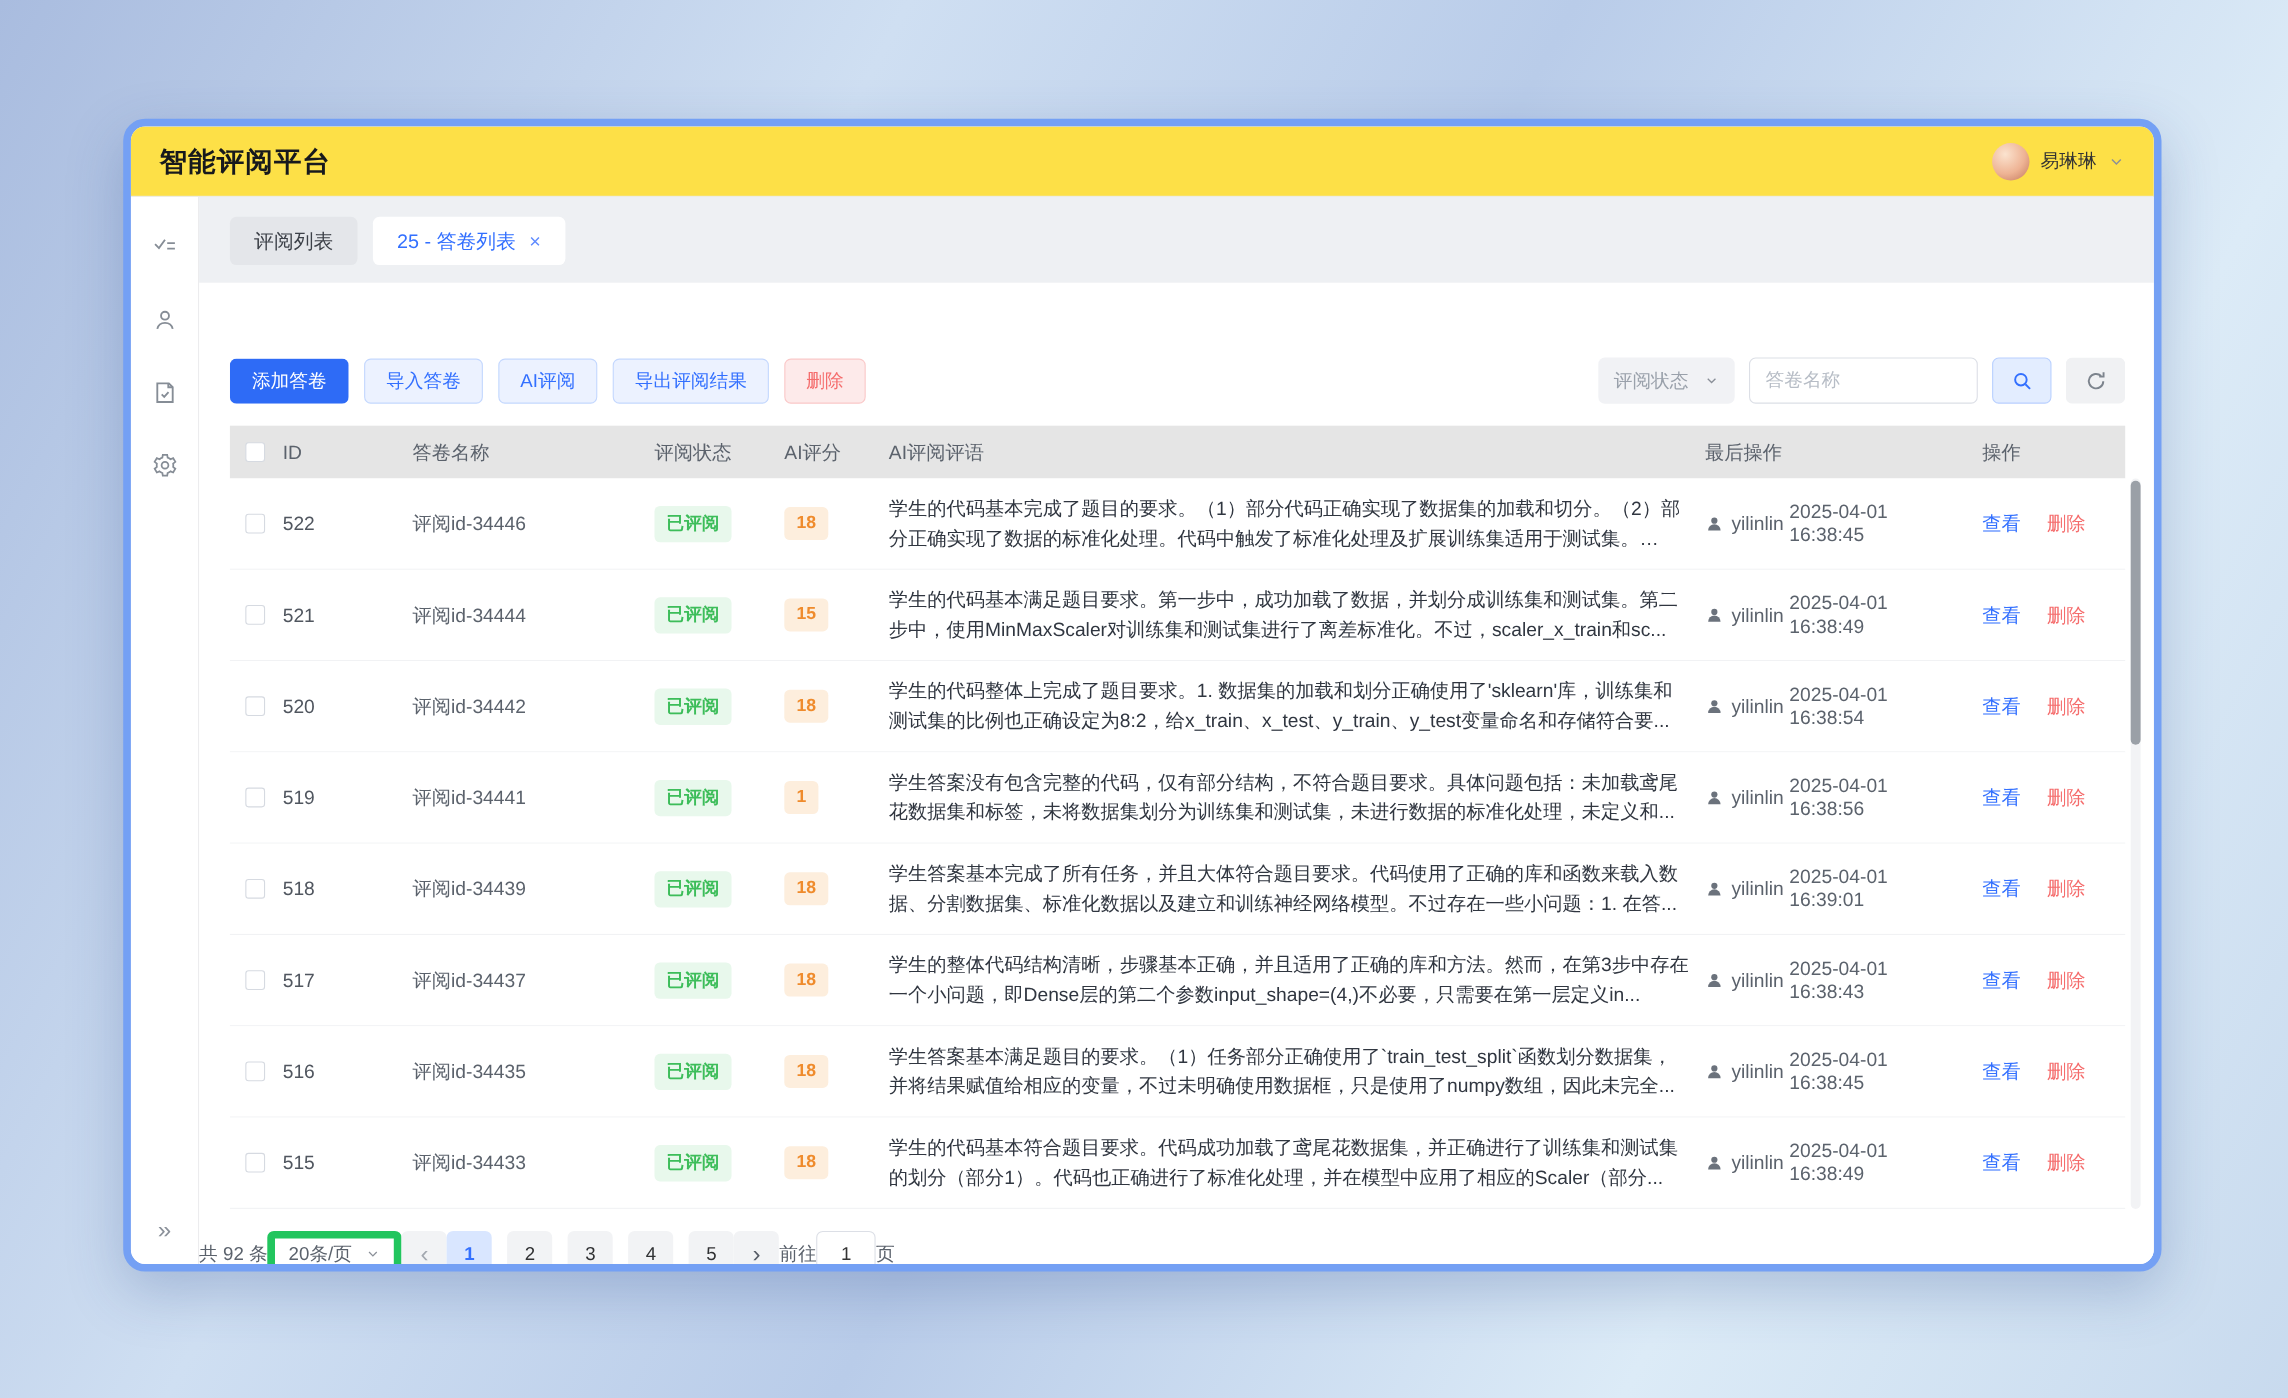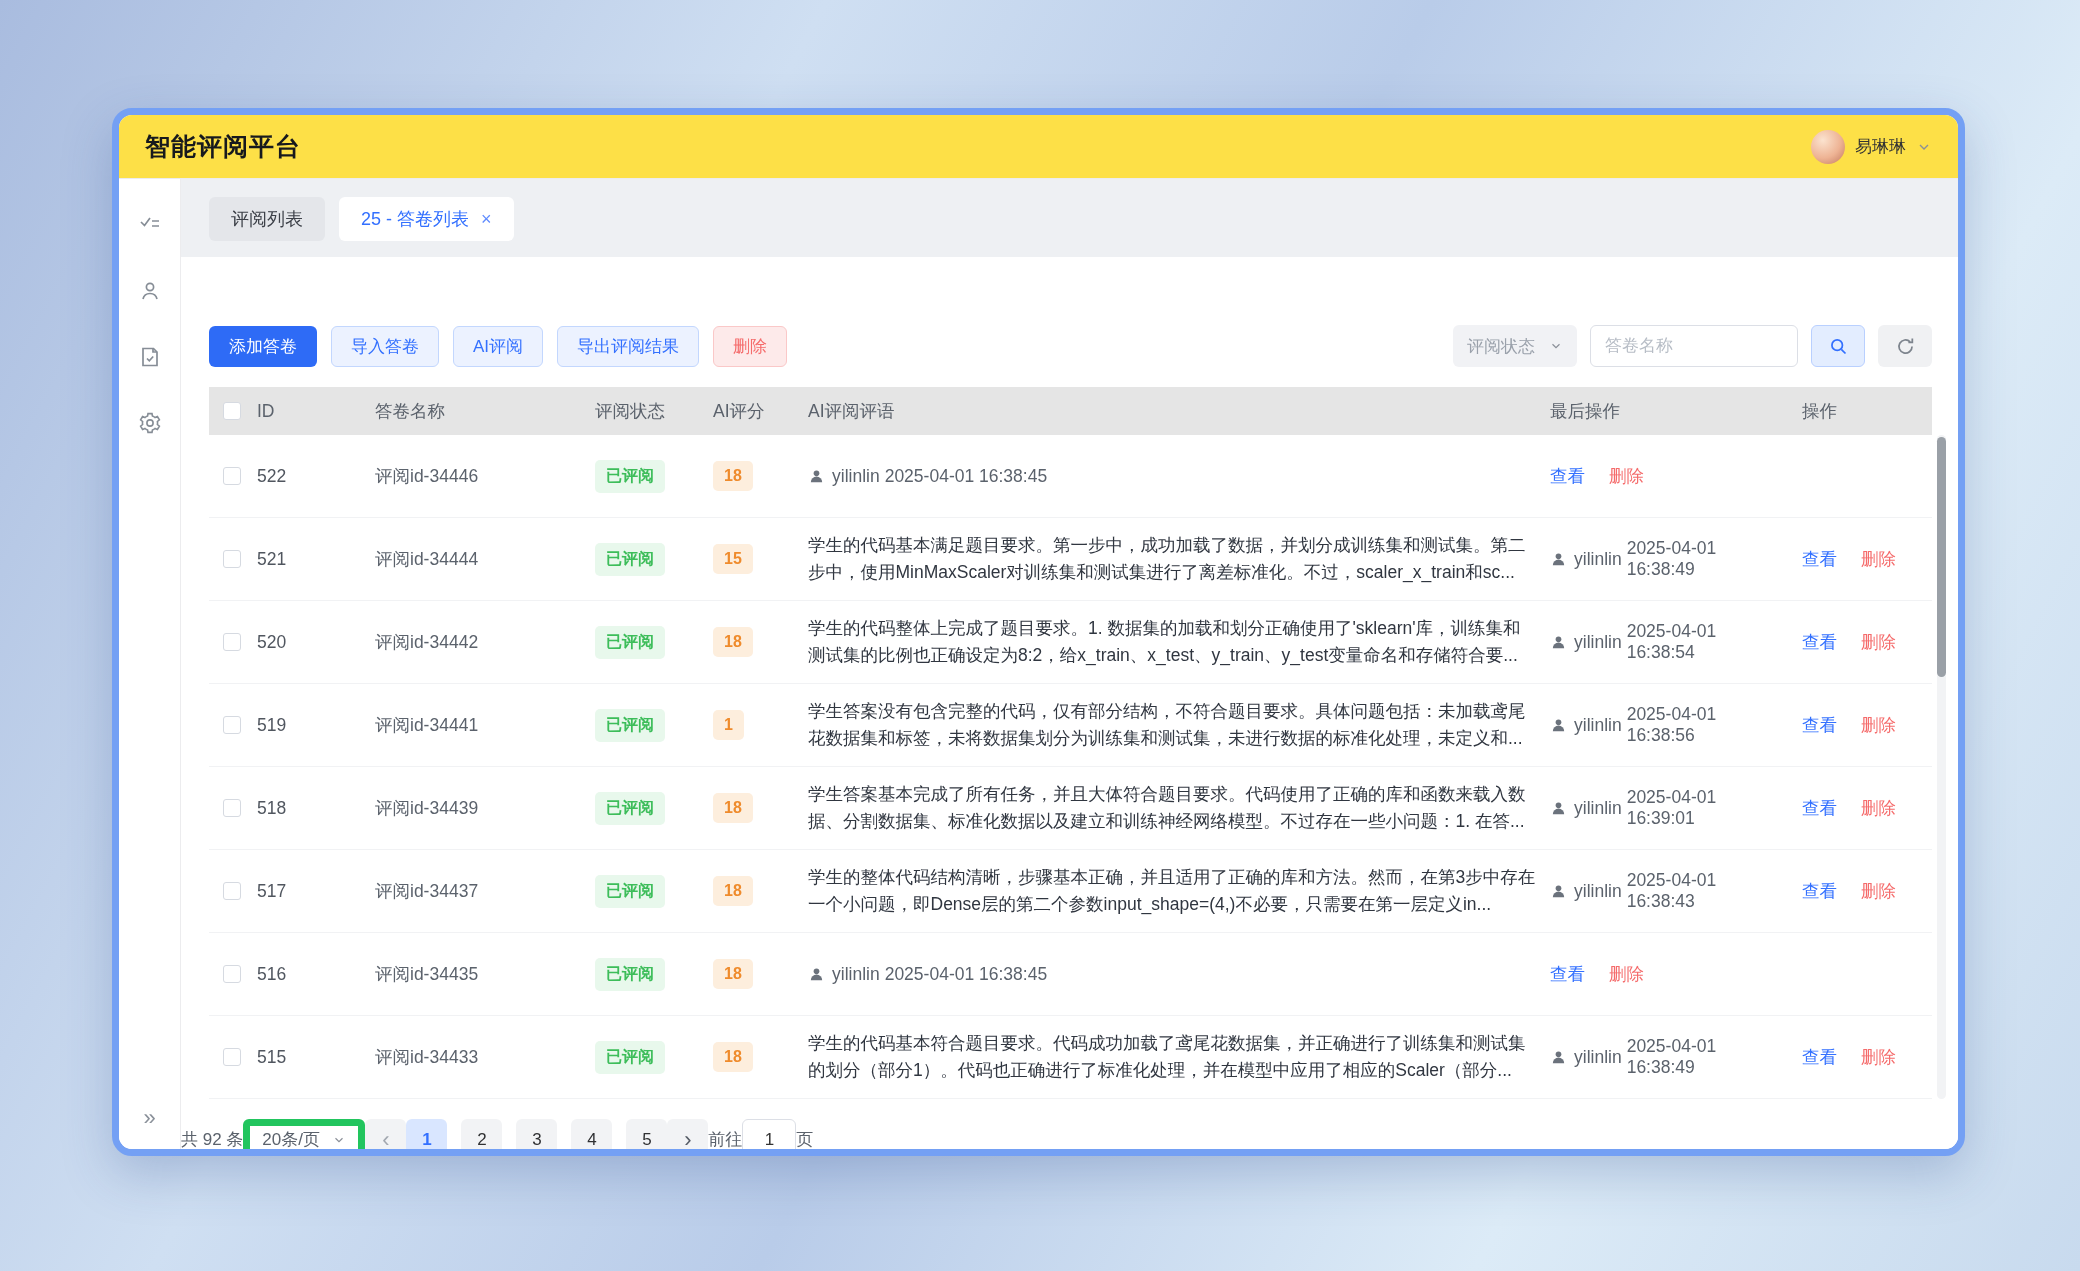--- a/index.html
+++ b/index.html
@@ -209,20 +209,21 @@
             <span class="cell">最后操作</span>
             <span class="cell">操作</span>
           </div>
           <div id="table-body">
   <div class="grid-row t-row">
     <span class="cb"></span>
     <span class="cell id">522</span>
     <span class="cell">评阅id-34446</span>
     <span class="cell"><span class="badge-status">已评阅</span></span>
     <span class="cell"><span class="badge-score">18</span></span>
+    <span class="cell"><span class="comment">学生的代码基本完成了题目的要求。（1）部分代码正确实现了数据集的加载和切分。（2）部分正确实现了数据的标准化处理。代码中触发了标准化处理及扩展训练集适用于测试集。…</span></span>
     <span class="cell lastop">
       <span class="op-line">
         <svg viewBox="0 0 24 24" fill="currentColor">
                       <circle cx="12" cy="7.5" r="4"></circle>
                       <path d="M4 20a8 8 0 0 1 16 0z"></path>
                     </svg>
         <span>yilinlin</span>
       </span>
       <span>2025-04-01 16:38:45</span>
     </span>
@@ -346,20 +347,21 @@
       <span class="link-del">删除</span>
     </span>
   </div>
 
   <div class="grid-row t-row">
     <span class="cb"></span>
     <span class="cell id">516</span>
     <span class="cell">评阅id-34435</span>
     <span class="cell"><span class="badge-status">已评阅</span></span>
     <span class="cell"><span class="badge-score">18</span></span>
+    <span class="cell"><span class="comment">学生答案基本满足题目的要求。（1）任务部分正确使用了`train_test_split`函数划分数据集，并将结果赋值给相应的变量，不过未明确使用数据框，只是使用了numpy数组，因此未完全...</span></span>
     <span class="cell lastop">
       <span class="op-line">
         <svg viewBox="0 0 24 24" fill="currentColor">
                       <circle cx="12" cy="7.5" r="4"></circle>
                       <path d="M4 20a8 8 0 0 1 16 0z"></path>
                     </svg>
         <span>yilinlin</span>
       </span>
       <span>2025-04-01 16:38:45</span>
     </span>

